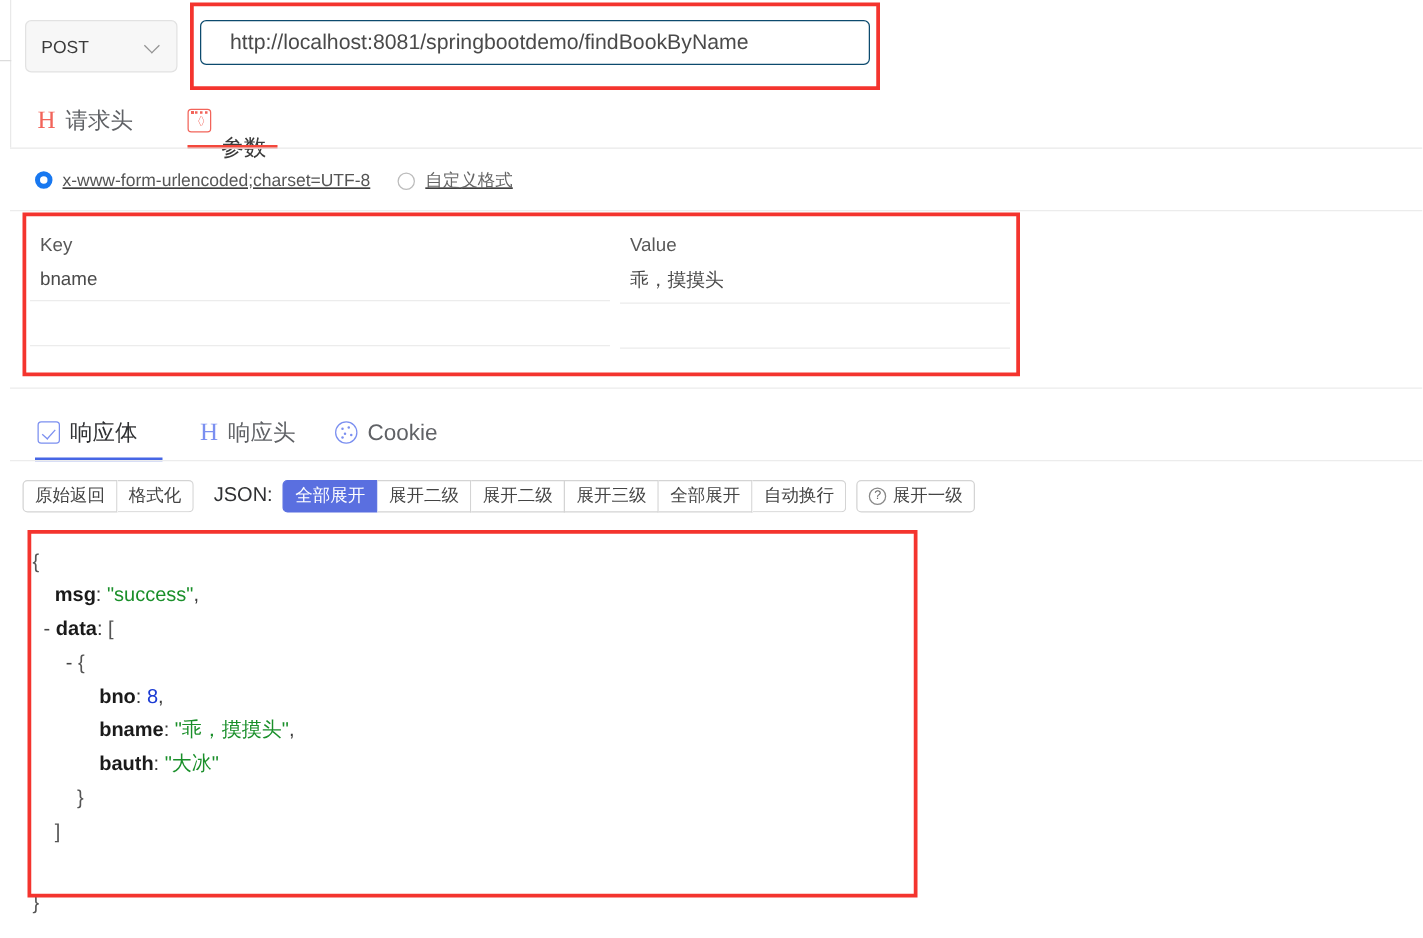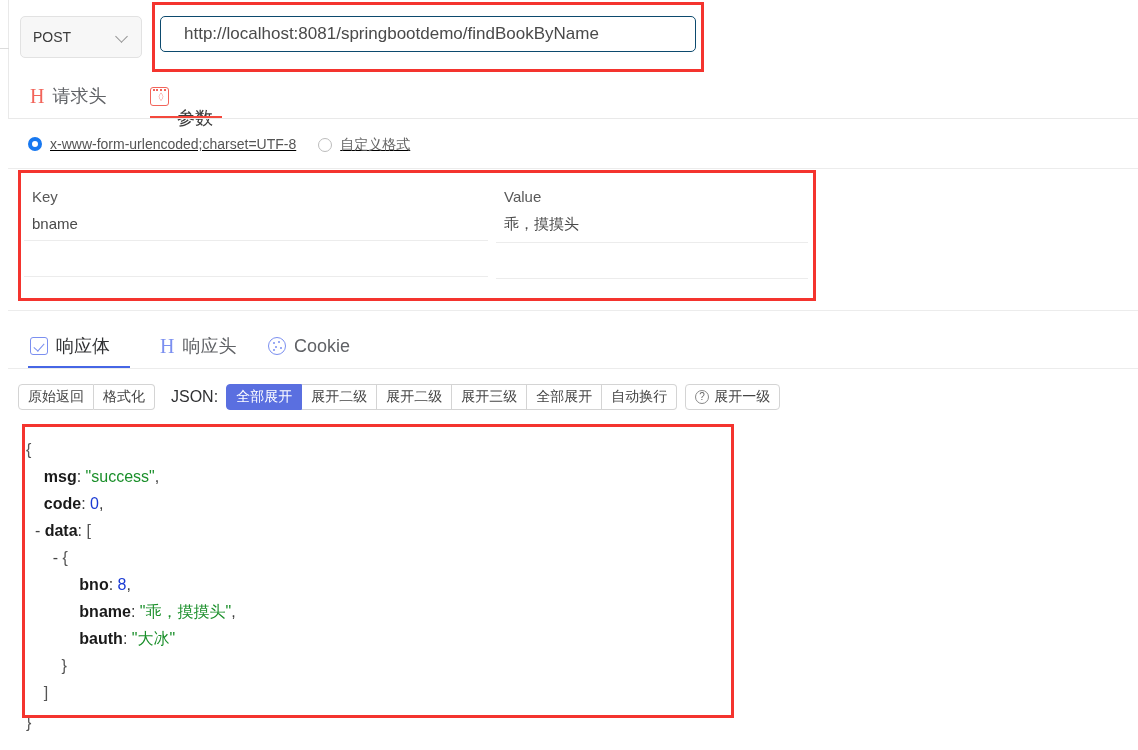--- a/index.html
+++ b/index.html
@@ -257,21 +257,20 @@
     <div class="jbtn single help-btn">
       <span class="ico-q">?</span>
       <span>展开一级</span>
     </div>
   </div>
 
   <div class="jbody">
     <div class="jline jbrace">{</div>
     <div id="json-lines">
         <div class="jline"><span class="jtoggle">    </span><span class="jkey">msg</span><span class="jpunct">: </span><span class="jstr">"success"</span><span class="jpunct">,</span></div>
-        <div class="jline"><span class="jtoggle">    </span><span class="jkey">code</span><span class="jpunct">: </span><span class="jnum">0</span><span class="jpunct">,</span></div>
         <div class="jline"><span class="jtoggle">  - </span><span class="jkey">data</span><span class="jpunct">: </span><span class="jbrace">[</span></div>
         <div class="jline"><span class="jtoggle">      - </span><span class="jbrace">{</span></div>
         <div class="jline"><span class="jtoggle">            </span><span class="jkey">bno</span><span class="jpunct">: </span><span class="jnum">8</span><span class="jpunct">,</span></div>
         <div class="jline"><span class="jtoggle">            </span><span class="jkey">bname</span><span class="jpunct">: </span><span class="jstr">"乖，摸摸头"</span><span class="jpunct">,</span></div>
         <div class="jline"><span class="jtoggle">            </span><span class="jkey">bauth</span><span class="jpunct">: </span><span class="jstr">"大冰"</span></div>
         <div class="jline"><span class="jtoggle">        </span><span class="jbrace">}</span></div>
         <div class="jline"><span class="jtoggle">    </span><span class="jbrace">]</span></div>
       </div>
   </div>
   <div class="jtail jbrace">}</div>

